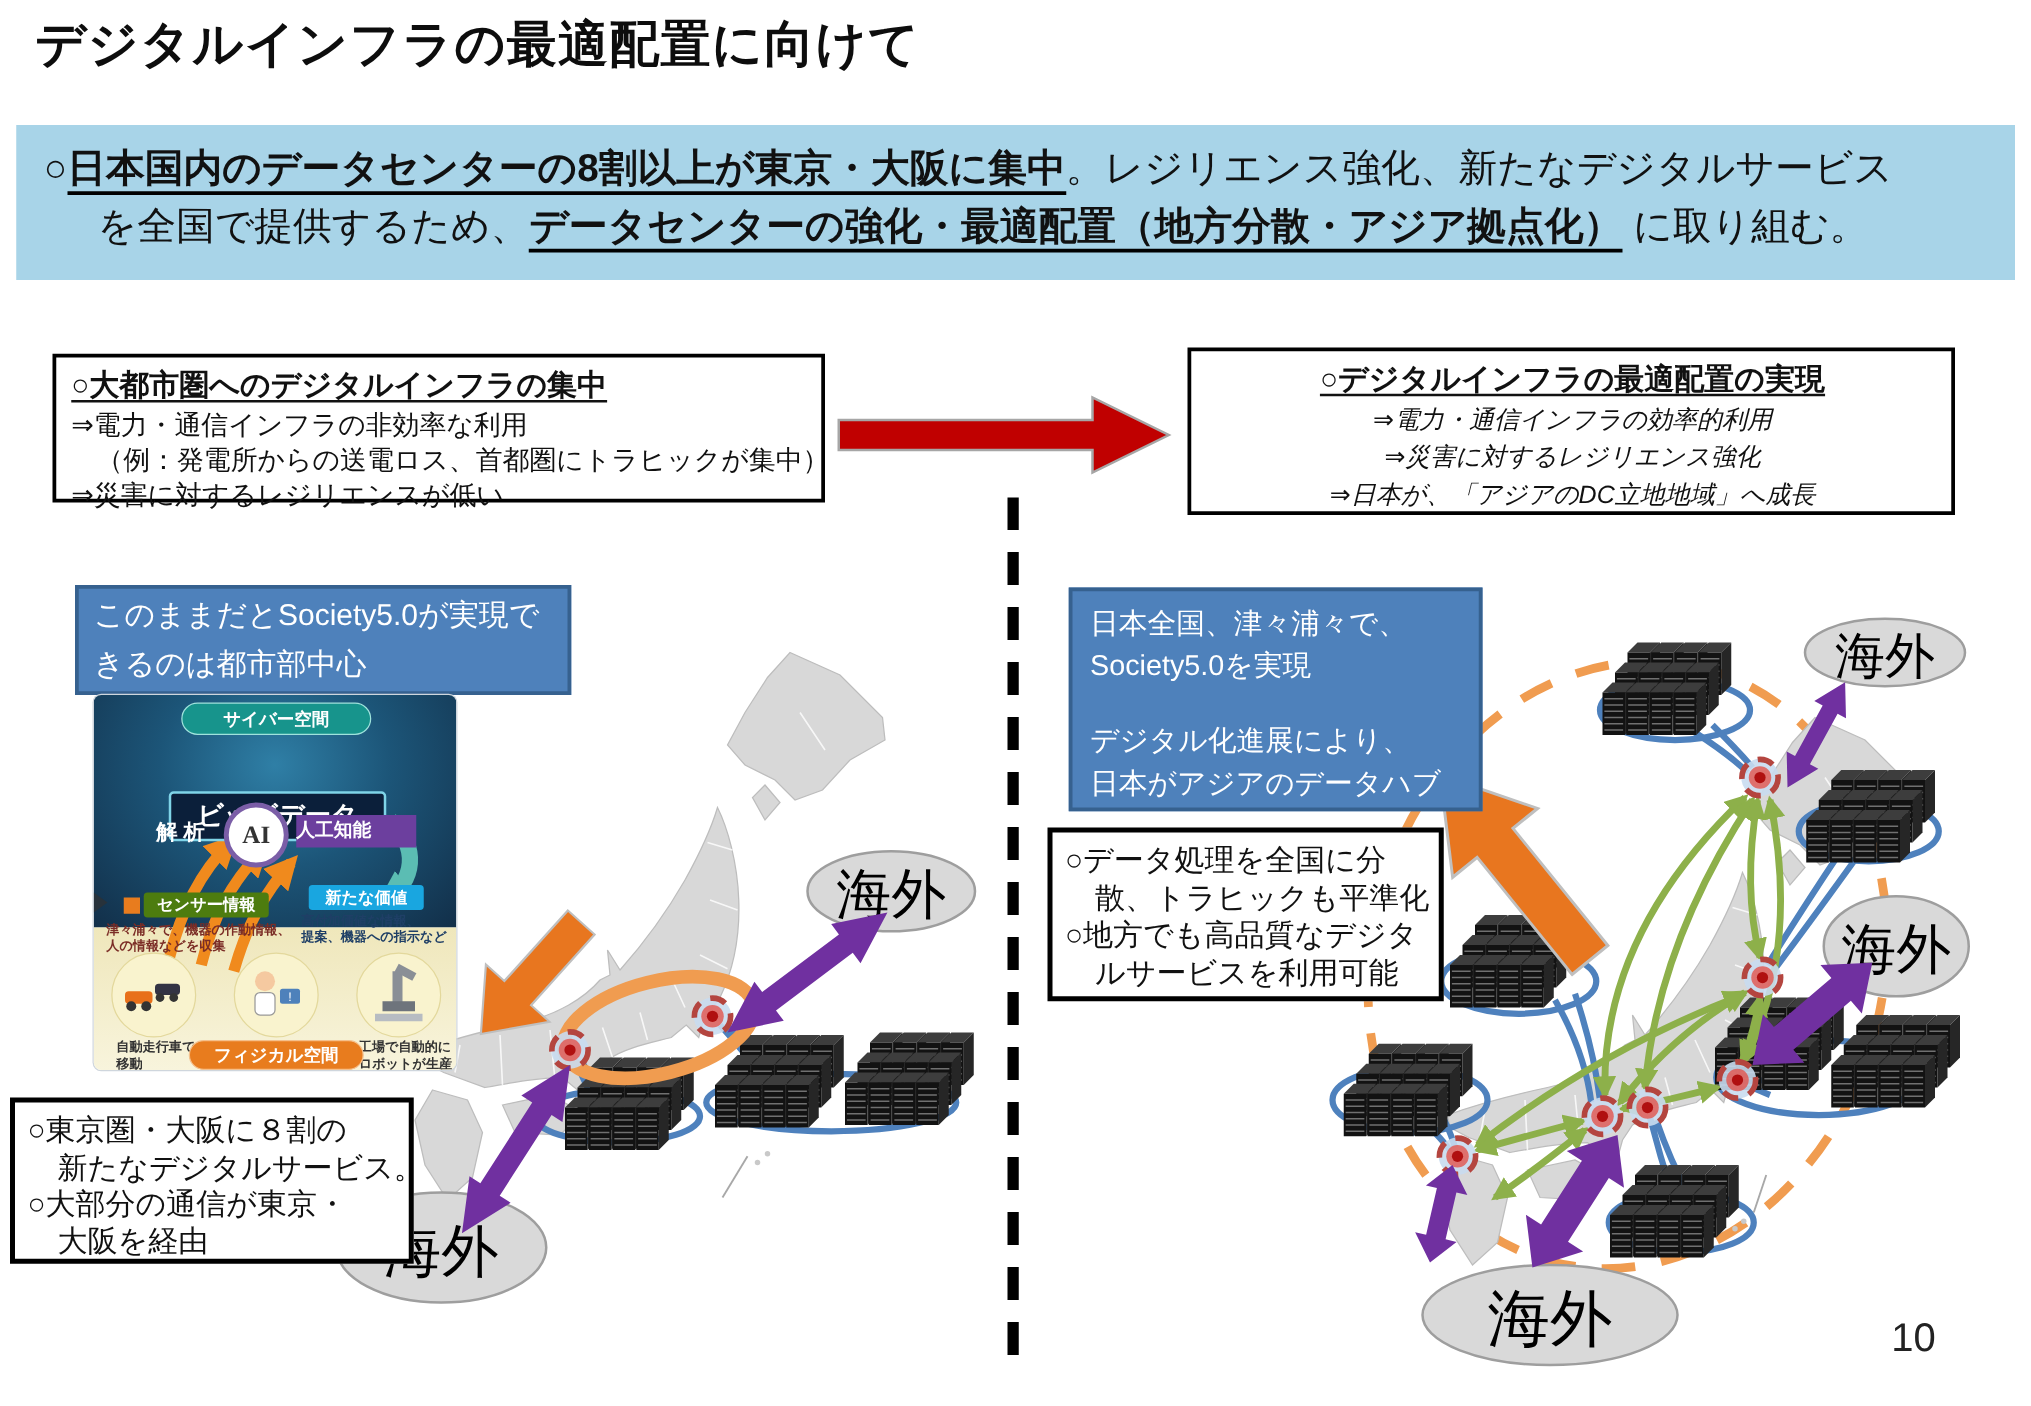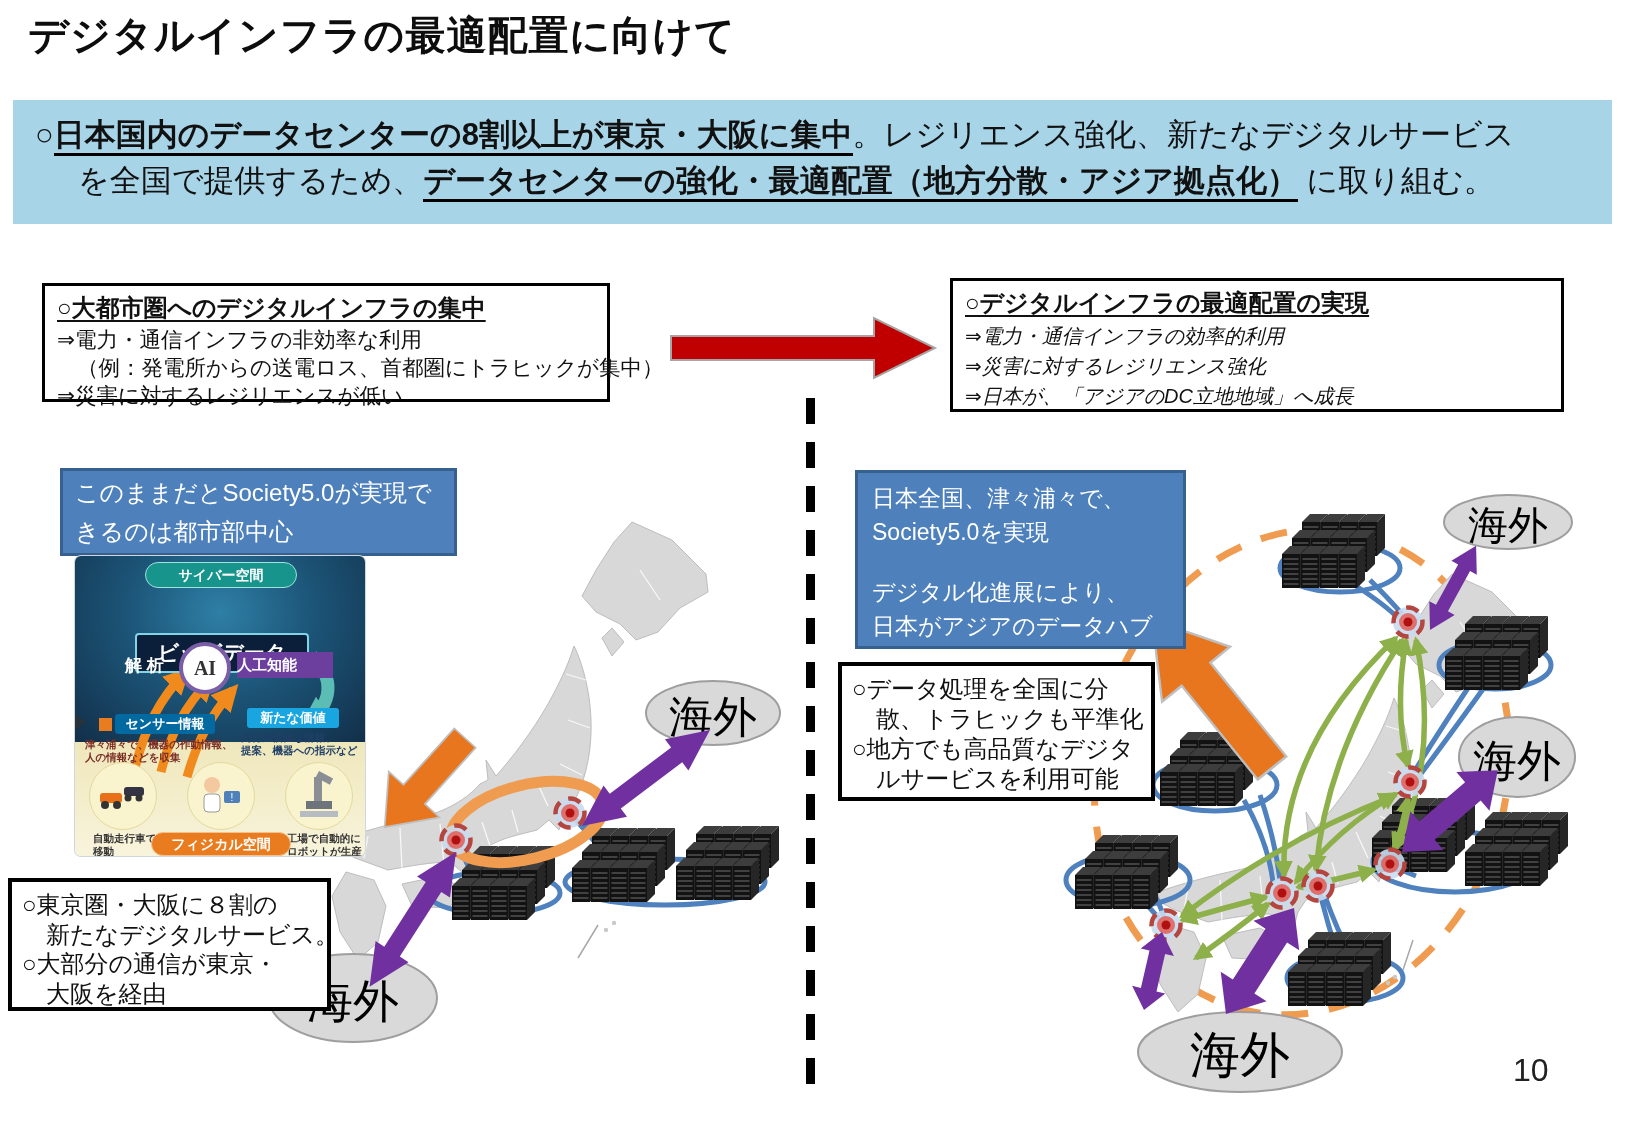--- a/index.html
+++ b/index.html
@@ -13,22 +13,22 @@
           font-size:31px;line-height:46px;padding-top:12px;box-sizing:border-box;}
   .b-line{white-space:nowrap;padding-left:22px;}
   .b-line.b2{padding-left:65px;}
   .bu{font-weight:bold;border-bottom:3px solid #000;padding-bottom:1px;}
   
   .wbox{background:#fff;border:3px solid #000;box-sizing:border-box;padding:6px 10px 4px 12px;}
   .wbox-title{font-size:24px;font-weight:bold;text-decoration:underline;text-underline-offset:4px;
               white-space:nowrap;margin-bottom:2px;}
   .wline{font-size:21.5px;line-height:28px;white-space:nowrap;}
   .wline.ind{padding-left:20px;}
-  #problem-box{left:42px;top:283px;width:568px;height:119px;}
-  #solution-box{left:950px;top:278px;width:614px;height:134px;}
+  #problem-box{left:42px;top:283px;width:618px;height:119px;}
+  #solution-box{left:950px;top:278px;width:614px;height:134px;text-align:center;}
   #solution-box .wline{font-size:20px;line-height:30px;font-style:italic;}
   
   .divider{left:806px;top:398px;width:9px;height:694px;
            background:repeating-linear-gradient(180deg,#000 0 26px,transparent 26px 44px);}
   
   .callout{background:#4E81BB;border:3px solid #36618F;color:#fff;box-sizing:border-box;}
   #left-callout{left:60px;top:468px;width:397px;height:88px;font-size:24px;line-height:39px;padding:2px 12px;}
   #right-callout{left:855px;top:470px;width:331px;height:179px;font-size:23px;line-height:34px;padding:8px 14px;}
   .co-spacer{height:26px;}
   
@@ -52,21 +52,21 @@
   .soc-bigdata{position:absolute;left:60px;top:40px;width:170px;height:36px;line-height:36px;
                background:#0B1F3A;border:2px solid #7FD4E8;border-radius:4px;color:#fff;
                font-weight:bold;font-size:21px;text-align:center;margin-top:37px;}
   .soc-analysis{position:absolute;left:50px;top:98px;color:#fff;font-weight:bold;font-size:17px;}
   .soc-ai{position:absolute;left:104px;top:86px;width:44px;height:44px;border-radius:50%;
           background:#fff;border:4px solid #7B5EA7;color:#333;text-align:center;line-height:44px;
           font-family:"Liberation Serif",serif;font-weight:bold;font-size:20px;}
   .soc-jinko{position:absolute;left:162px;top:96px;width:96px;height:26px;line-height:26px;
              background:#6C3F9E;color:#fff;font-weight:bold;font-size:15px;text-align:left;}
   .soc-sensor{left:40px;top:158px;width:100px;height:20px;line-height:20px;font-size:13px;
-              background:#0369a1;border-radius:3px;}
+              background:#4d7c0f;border-radius:3px;}
   .soc-sensor-sq{position:absolute;left:24px;top:162px;width:13px;height:13px;background:#E87C1E;}
   .soc-sensor-desc{position:absolute;left:10px;top:182px;font-size:10.5px;line-height:13px;
                    color:#7B2D26;font-weight:bold;}
   .soc-value{left:172px;top:152px;width:92px;height:20px;line-height:20px;font-size:13px;
              background:#19A6E0;border-radius:3px;}
   .soc-value-desc{position:absolute;left:166px;top:175px;font-size:10.5px;line-height:13px;
                   color:#1F3F66;font-weight:bold;}
   .soc-circle{position:absolute;width:66px;height:66px;border-radius:50%;background:#F9F3CE;
               border:1px solid #E3D89C;top:206px;}
   .soc-cap{position:absolute;font-size:10.5px;line-height:12.5px;color:#333;font-weight:bold;}

